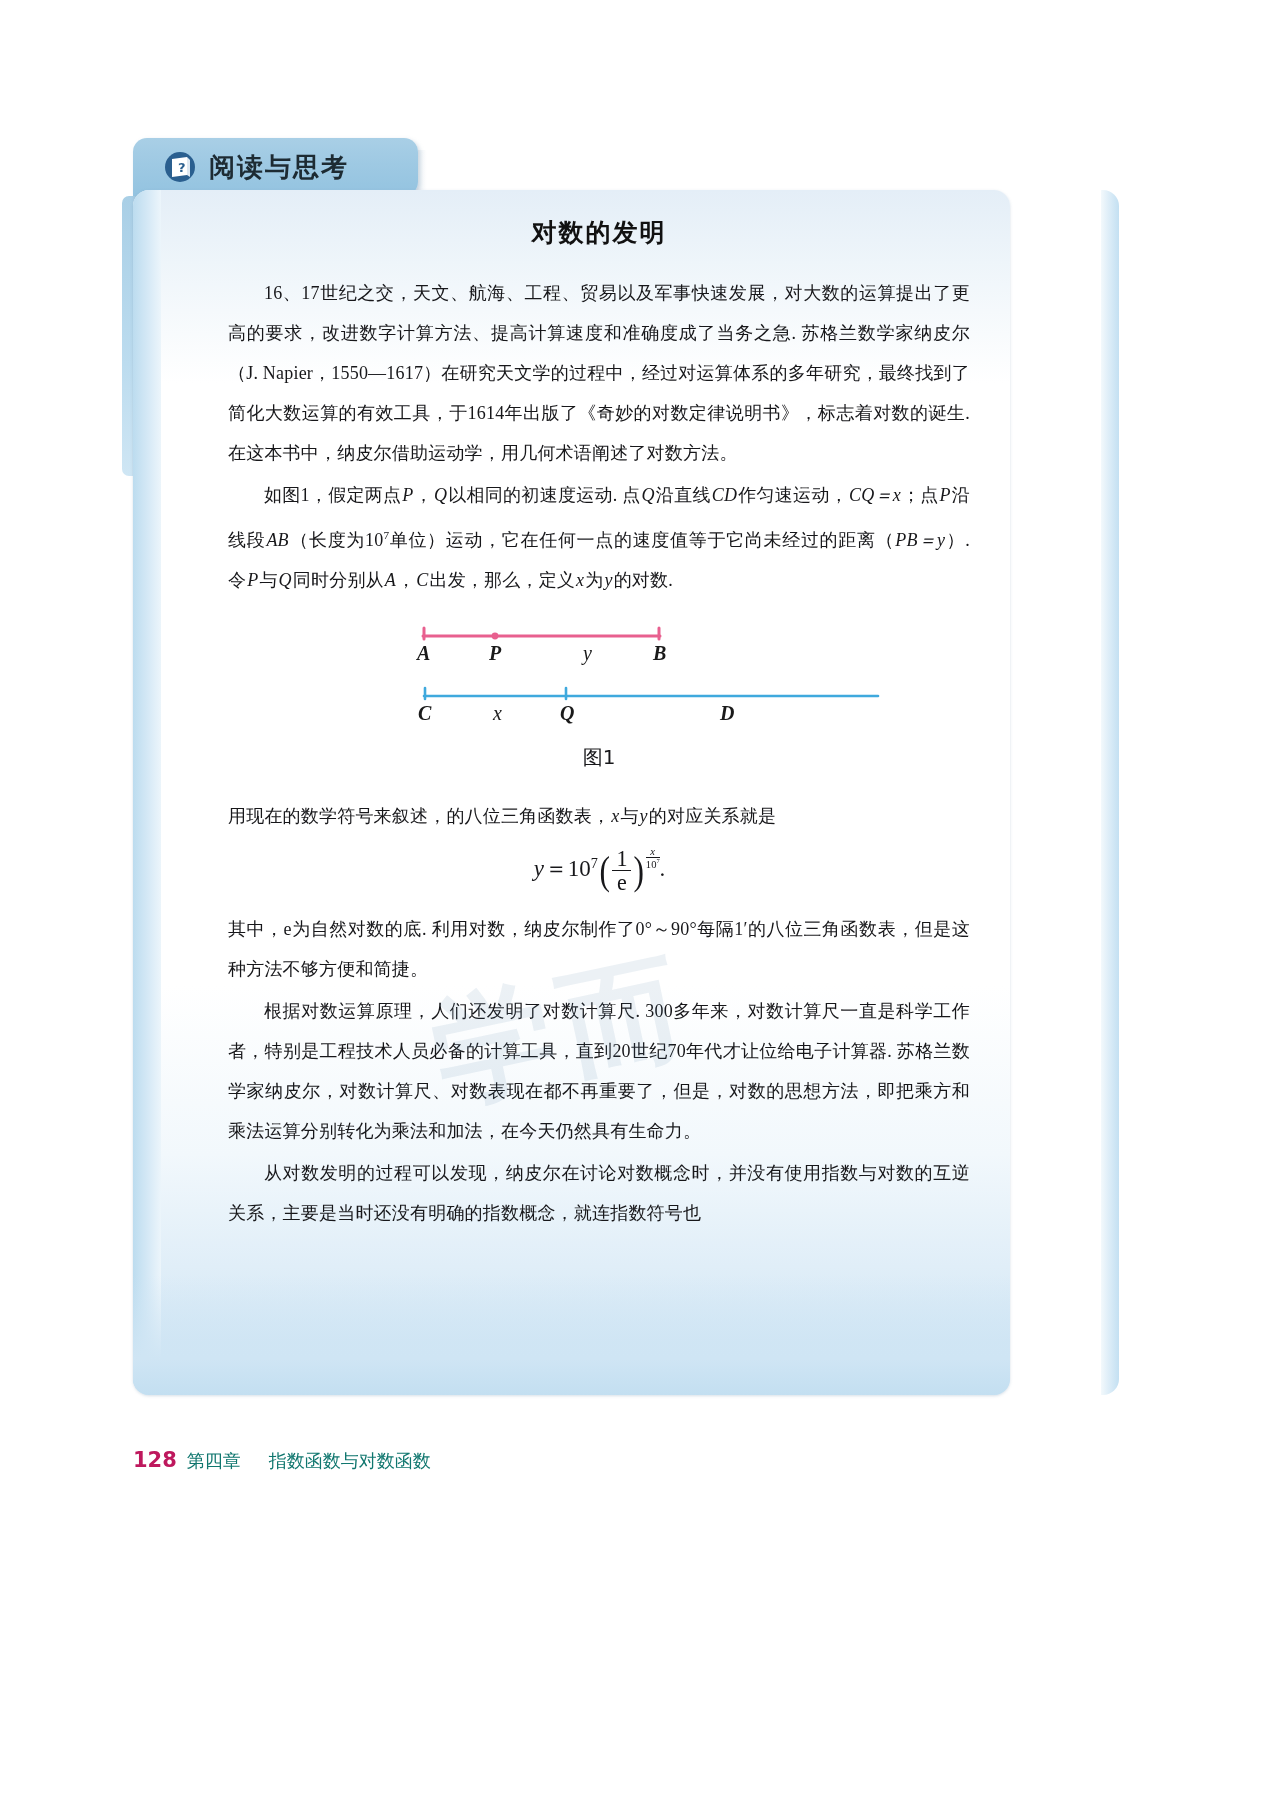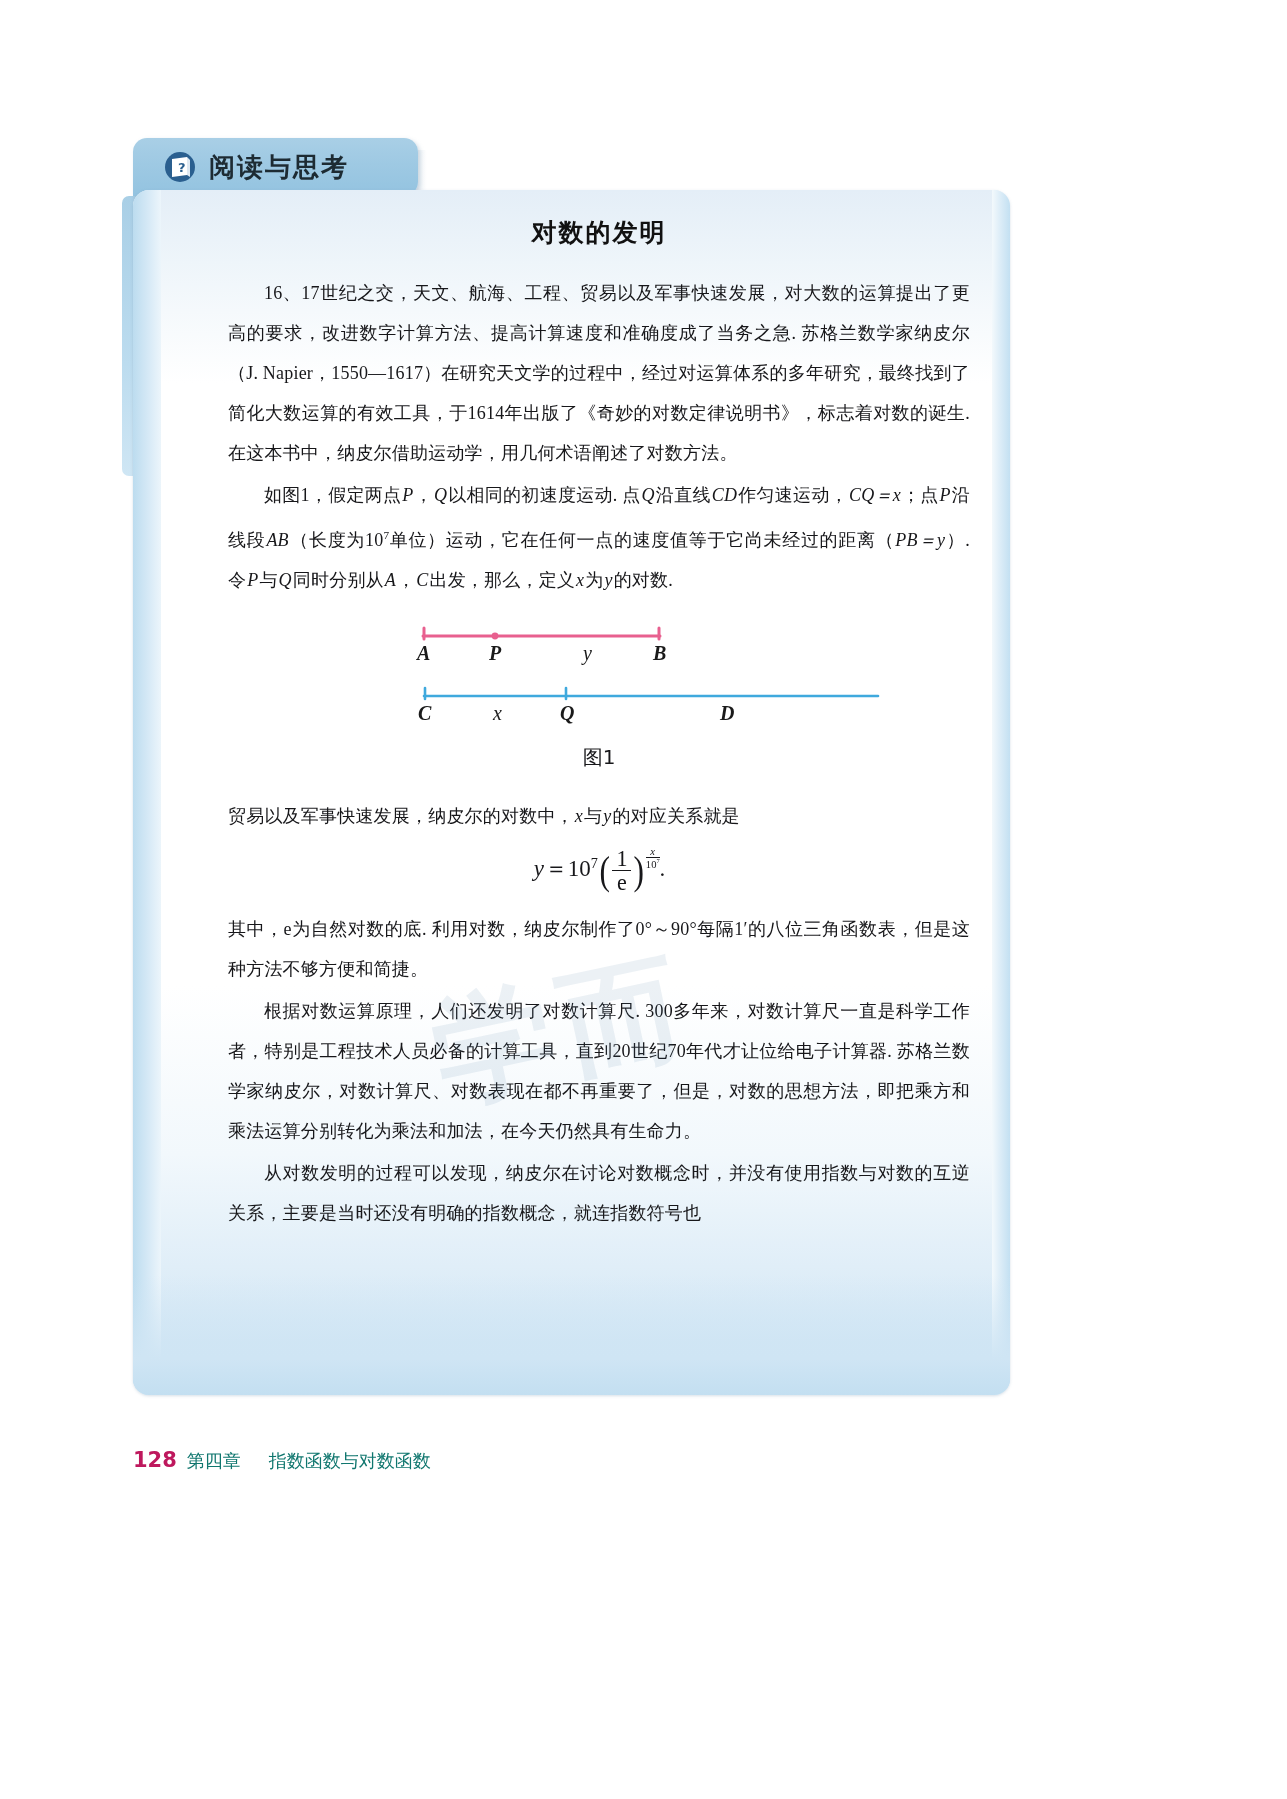--- a/index.html
+++ b/index.html
@@ -22,21 +22,21 @@
     width: 1287px;
     height: 1799px;
     background: #ffffff;
   }
 
   
   .panel-wrap {
     position: absolute;
     left: 133px;
     top: 190px;
-    width: 877px;
+    width: 986px;
     height: 1205px;
   }
   .panel {
     position: absolute;
     left: 0; top: 0;
     width: 877px;
     height: 1205px;
     border-radius: 16px;
     background:
       linear-gradient(to bottom,
@@ -322,21 +322,21 @@
         <span class="seg-label light" style="left:355px; top:28px;">y</span>
         <span class="seg-label" style="left:425px; top:28px;">B</span>
         
         <span class="seg-label" style="left:190px; top:88px;">C</span>
         <span class="seg-label light" style="left:265px; top:88px;">x</span>
         <span class="seg-label" style="left:332px; top:88px;">Q</span>
         <span class="seg-label" style="left:492px; top:88px;">D</span>
         <div class="fig-caption" style="position:absolute; left:0; top:118px; width:742px;">图1</div>
       </div>
 
-      <p class="para noindent" style="margin-top:22px;"><span>贸易以及军事快速发展，纳皮尔的对数中，</span><span class="mi">x</span><span>与</span><span class="mi">y</span><span>的对应关系就是</span></p>
+      <p class="para noindent" style="margin-top:22px;"><span>用现在的数学符号来叙述，的八位三角函数表，</span><span class="mi">x</span><span>与</span><span class="mi">y</span><span>的对应关系就是</span></p>
 
       <div class="formula-row">
         <span class="mi">y</span><span>＝</span><span class="mn">10</span><sup class="exp">7</sup><span class="paren">(</span><span class="frac"><span class="num mn">1</span><span class="den mn">e</span></span><span class="paren">)</span><span class="smallfrac"><span class="num mi">x</span><span class="den"><span class="mn">10</span><sup style="font-size:0.6em;vertical-align:super;">7</sup></span></span><span>.</span>
       </div>
 
       <p class="para noindent">其中，e为自然对数的底. 利用对数，纳皮尔制作了0°～90°每隔1′的八位三角函数表，但是这种方法不够方便和简捷。</p>
 
 
       <p class="para">根据对数运算原理，人们还发明了对数计算尺. 300多年来，对数计算尺一直是科学工作者，特别是工程技术人员必备的计算工具，直到20世纪70年代才让位给电子计算器. 苏格兰数学家纳皮尔，对数计算尺、对数表现在都不再重要了，但是，对数的思想方法，即把乘方和乘法运算分别转化为乘法和加法，在今天仍然具有生命力。</p>
 

